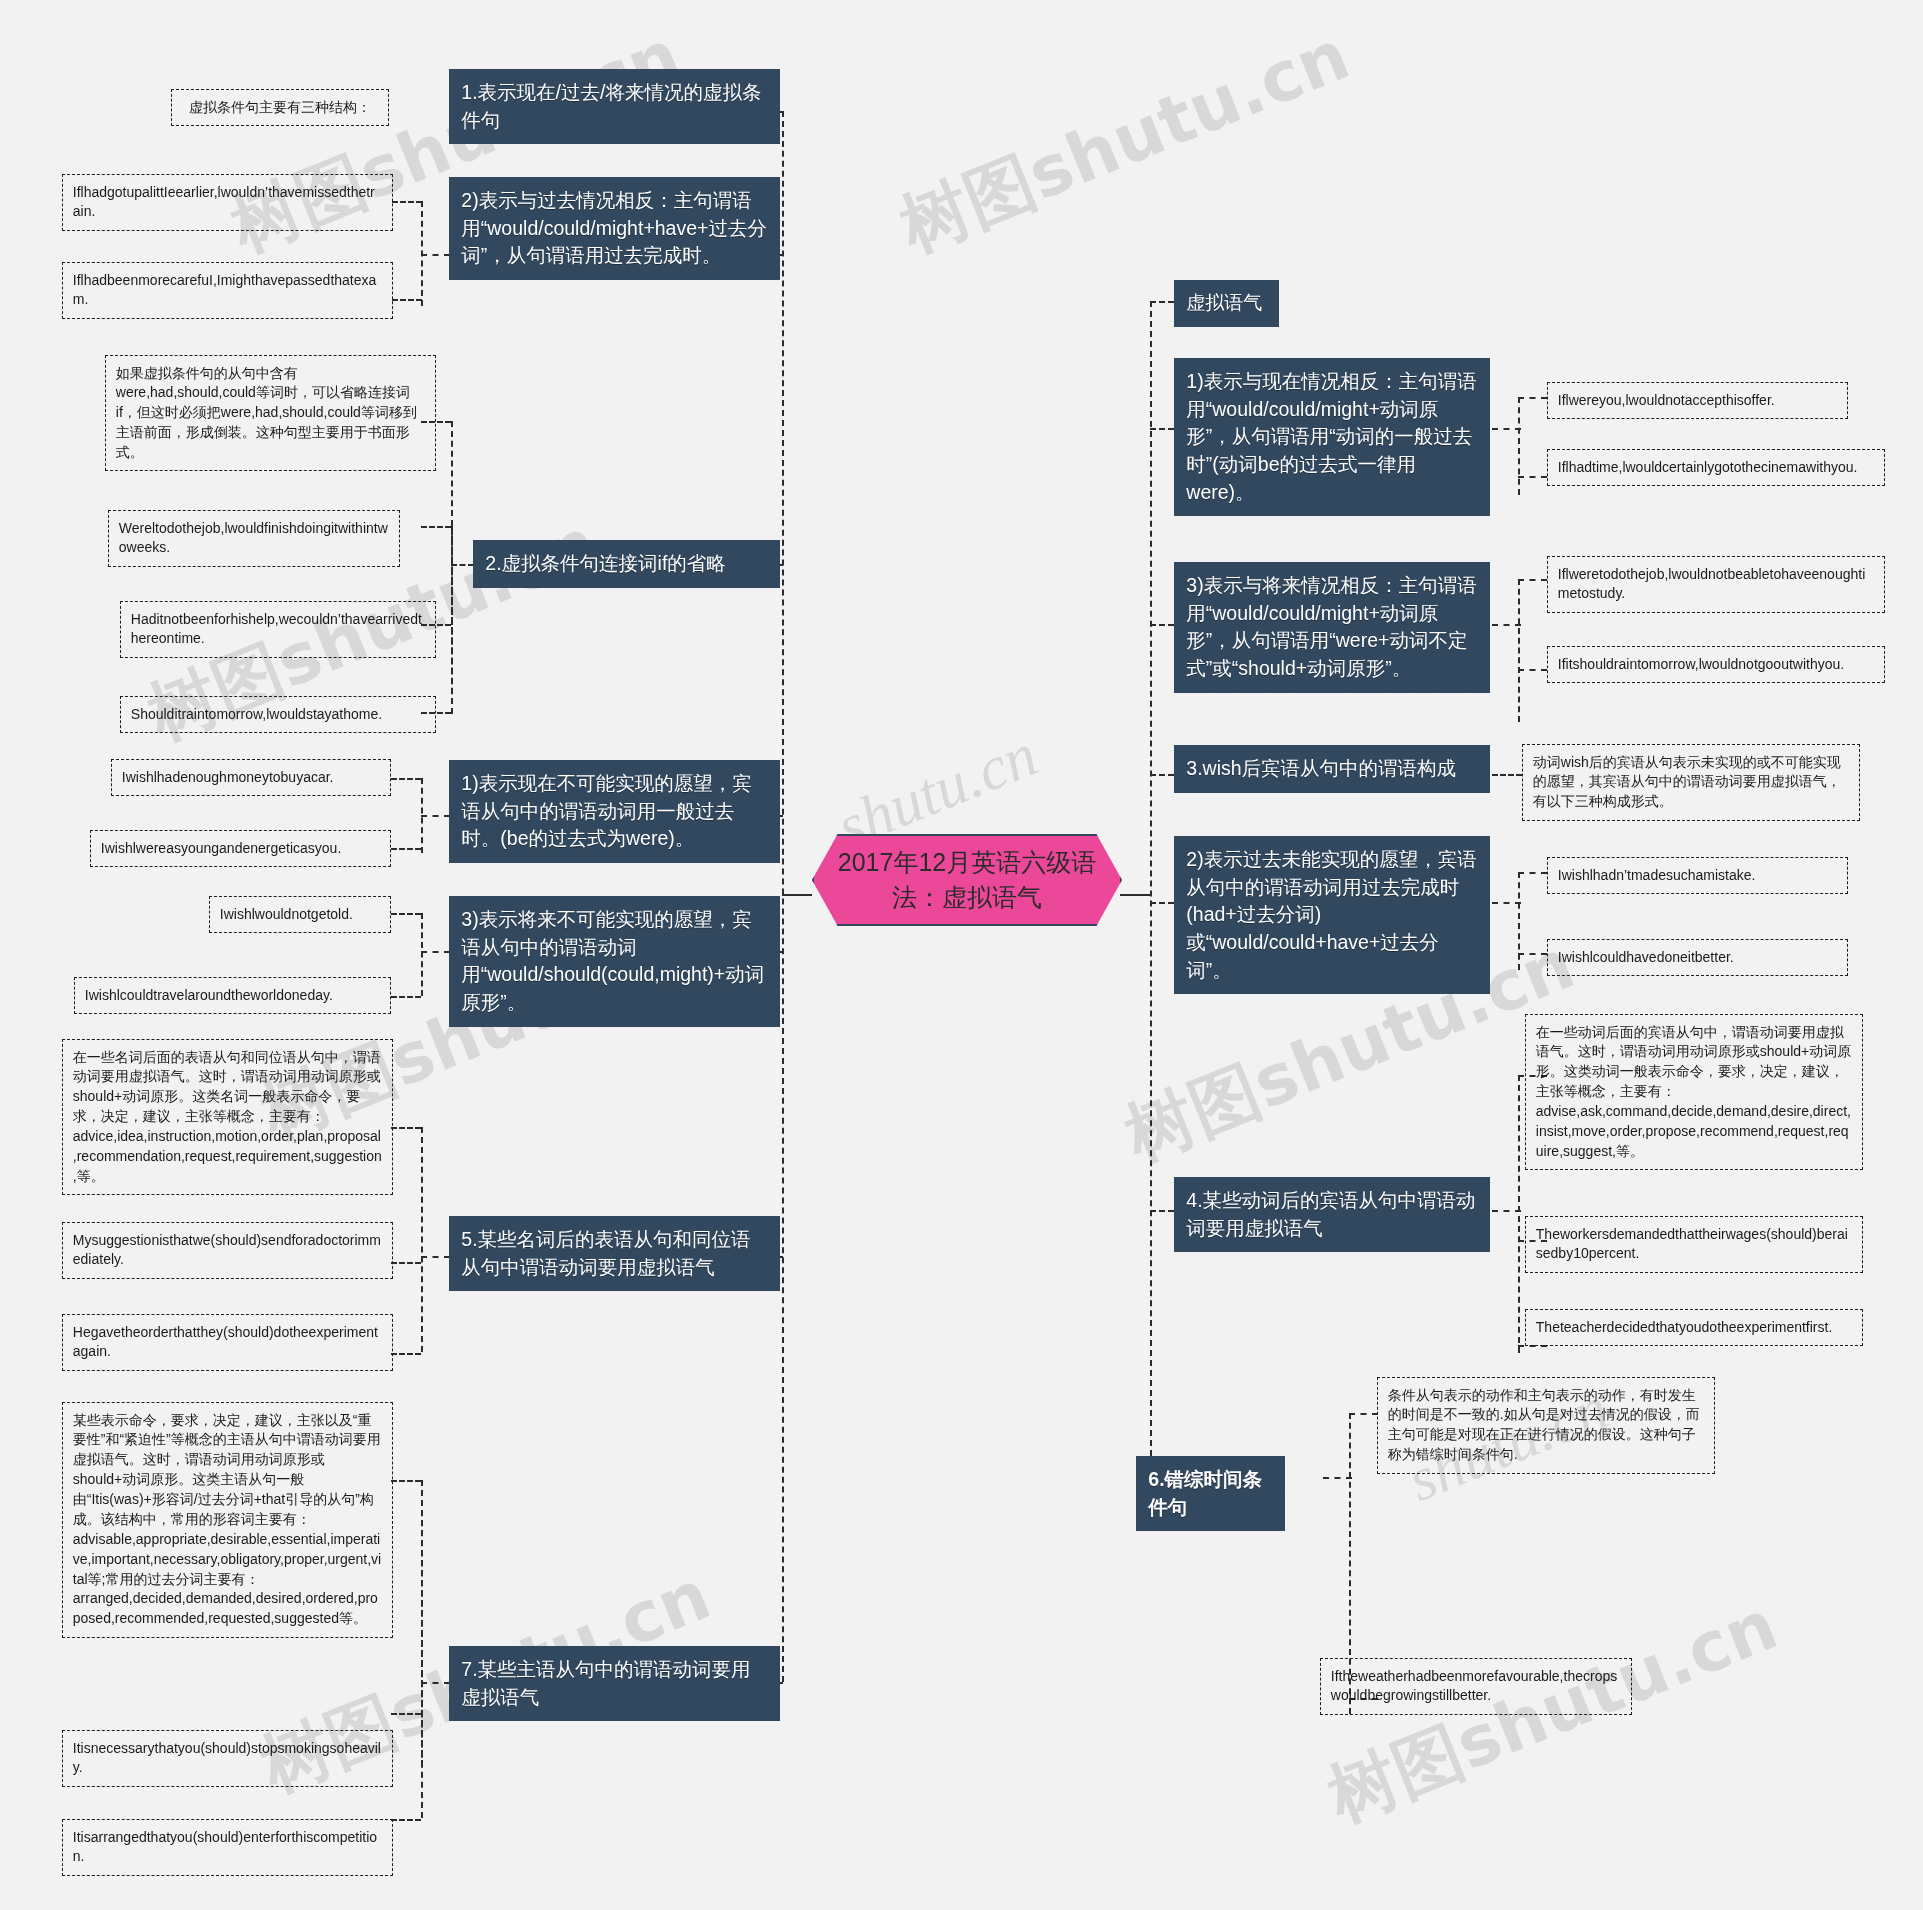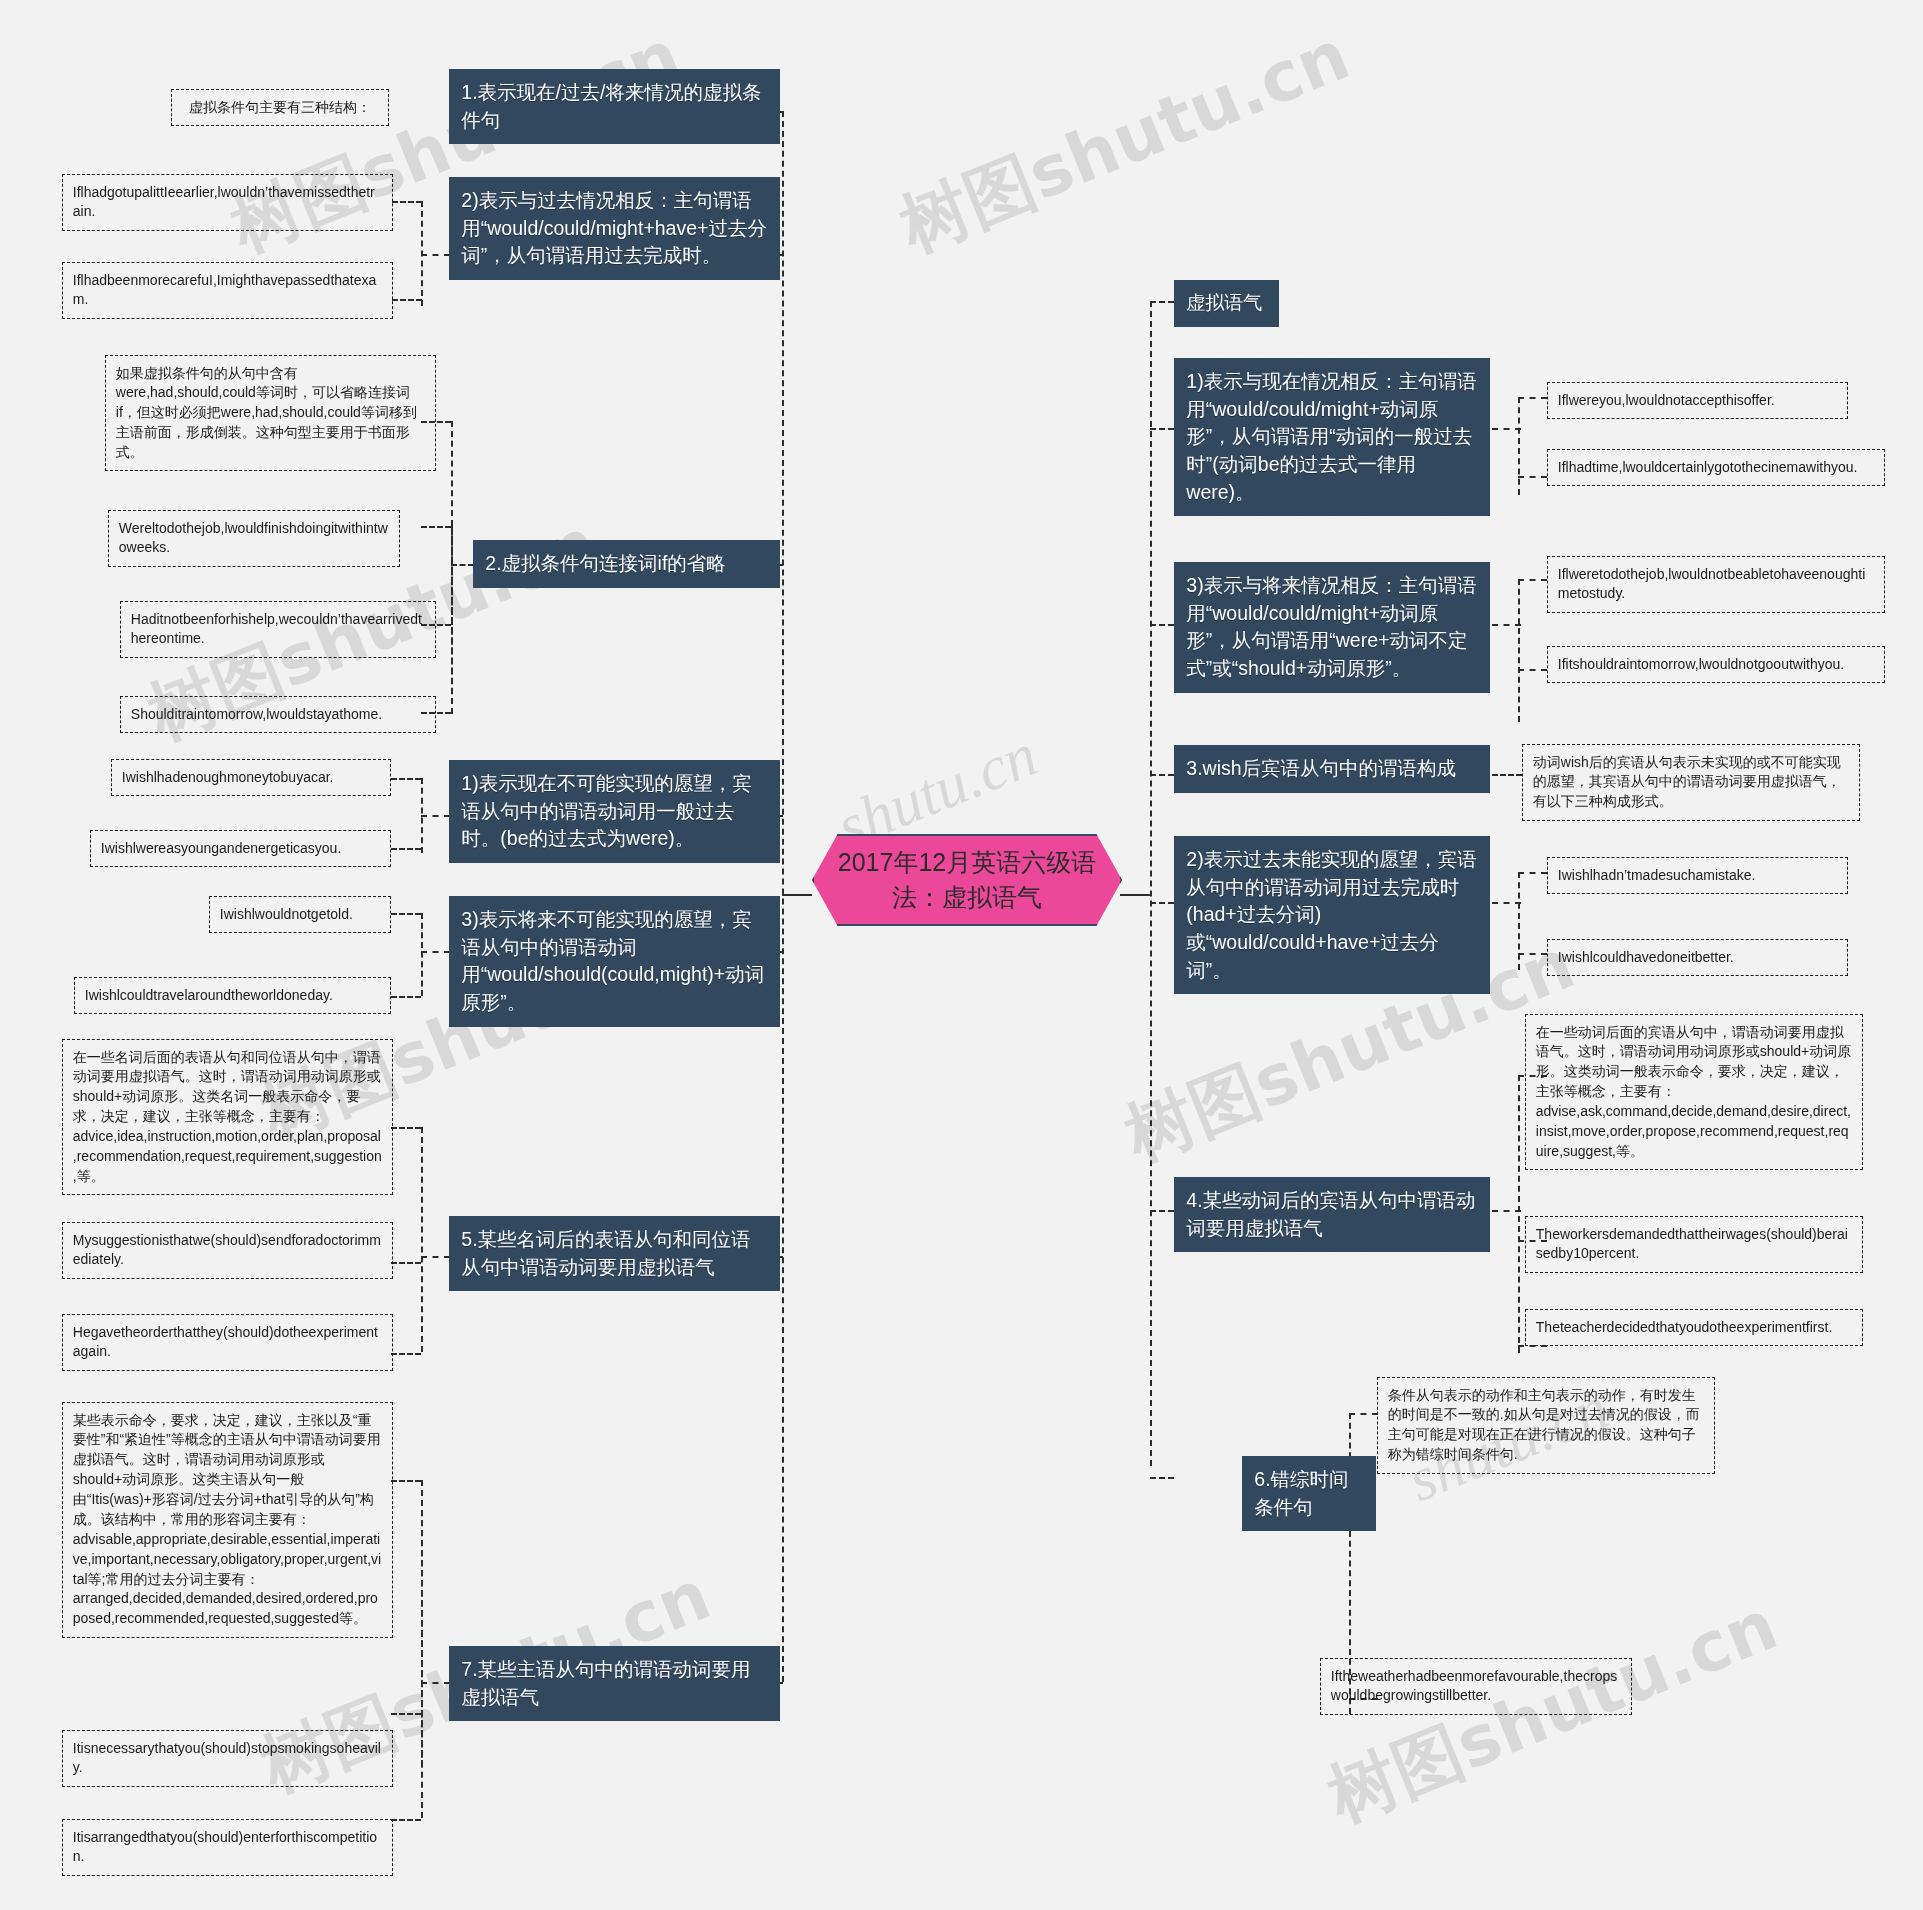--- a/index.html
+++ b/index.html
@@ -221,21 +221,21 @@
   <div class="node blue" style="left:1174px;top:358px;width:316px;">1)表示与现在情况相反：主句谓语用“would/could/might+动词原形”，从句谓语用“动词的一般过去时”(动词be的过去式一律用were)。</div>
 
   <div class="node blue" style="left:1174px;top:562px;width:316px;">3)表示与将来情况相反：主句谓语用“would/could/might+动词原形”，从句谓语用“were+动词不定式”或“should+动词原形”。</div>
 
   <div class="node blue" style="left:1174px;top:745px;width:316px;">3.wish后宾语从句中的谓语构成</div>
 
   <div class="node blue" style="left:1174px;top:836px;width:316px;">2)表示过去未能实现的愿望，宾语从句中的谓语动词用过去完成时(had+过去分词)或“would/could+have+过去分词”。</div>
 
   <div class="node blue" style="left:1174px;top:1177px;width:316px;">4.某些动词后的宾语从句中谓语动词要用虚拟语气</div>
 
-  <div class="node blue" style="left:1242px;top:1456px;width:134px;">6.错综时间条件句</div>
+  <div class="node blue" style="left:1136px;top:1456px;width:149px;font-weight:bold;">6.错综时间条件句</div>
 
   <div class="node leaf" style="left:1547px;top:382px;width:301px;">Iflwereyou,lwouldnotaccepthisoffer.</div>
 
   <div class="node leaf" style="left:1547px;top:449px;width:338px;">Iflhadtime,lwouldcertainlygotothecinemawithyou.</div>
 
   <div class="node leaf" style="left:1547px;top:646px;width:338px;">Ifitshouldraintomorrow,lwouldnotgooutwithyou.</div>
 
   <div class="node leaf" style="left:1547px;top:556px;width:338px;">Iflweretodothejob,lwouldnotbeabletohaveenoughtimetostudy.</div>
 
   <div class="node leaf" style="left:1522px;top:744px;width:338px;">动词wish后的宾语从句表示未实现的或不可能实现的愿望，其宾语从句中的谓语动词要用虚拟语气，有以下三种构成形式。</div>

